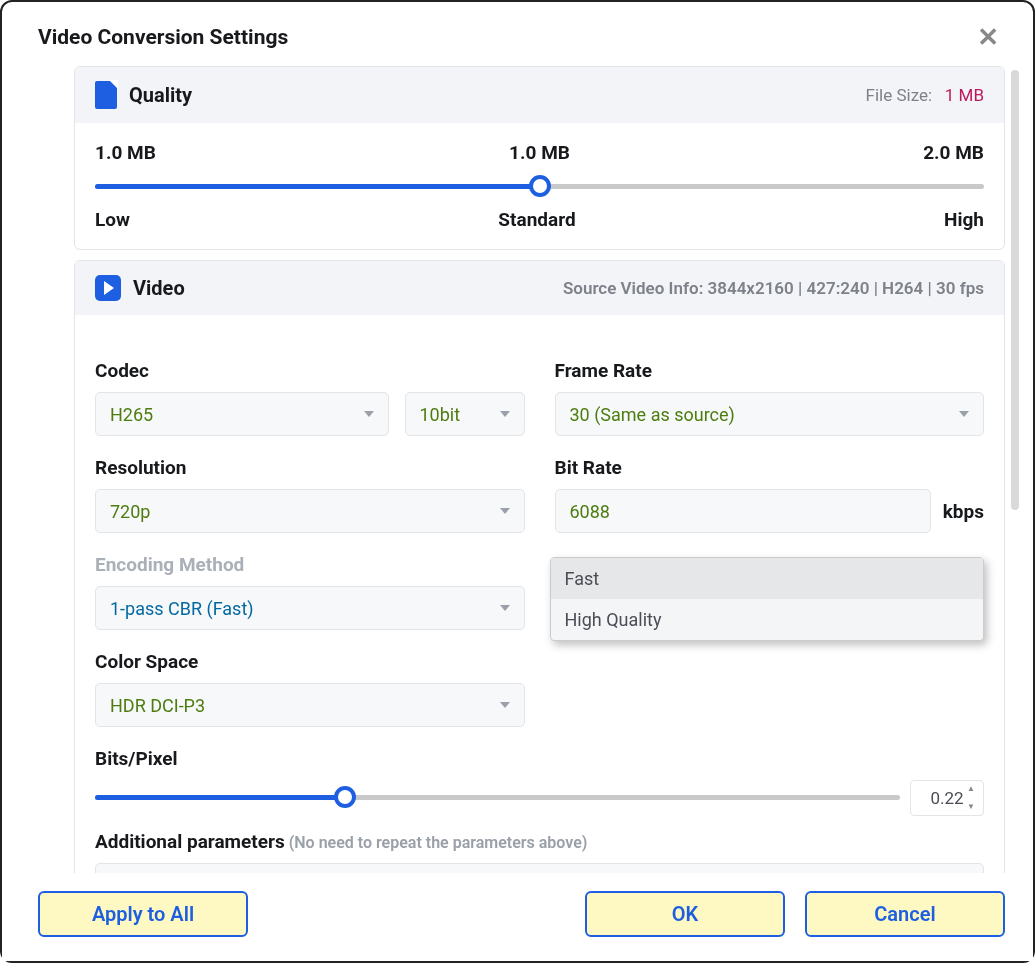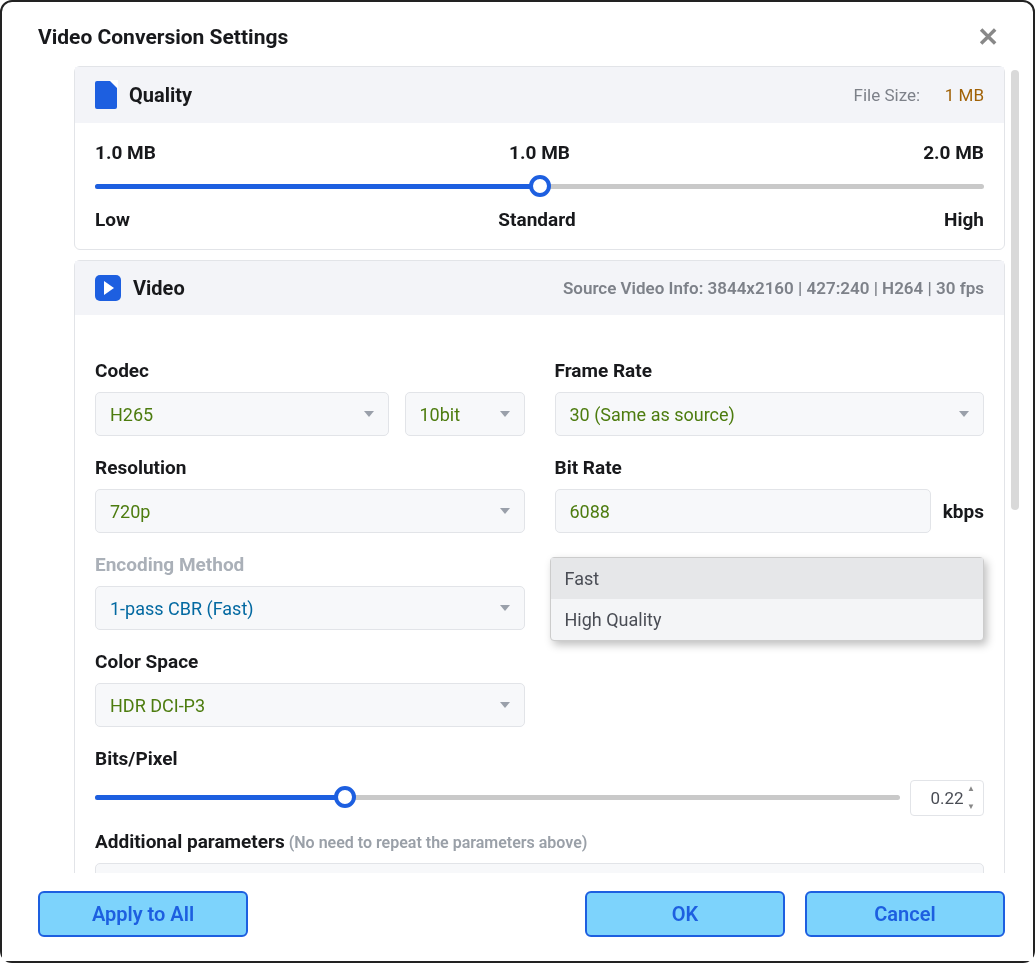--- a/index.html
+++ b/index.html
@@ -82,22 +82,21 @@
   .section-title {
     font-size: 20px;
     font-weight: 700;
     color: #18191c;
   }
   .section-header-right {
     font-size: 17px;
     color: #7d8189;
   }
   .section-header-right .val {
-    color: #a16207;
-    margin-left: 12px;
+    color: #be185d;
   }
   .icon-file {
     width: 22px; height: 28px;
     background: #1d5fe0;
     border-radius: 2px 6px 2px 2px;
     position: relative;
   }
   .icon-file::after {
     content:"";
     position:absolute; right:-1px; top:-1px;
@@ -233,21 +232,21 @@
   .footer {
     padding: 18px 28px 24px 36px;
     display:flex; justify-content:space-between; align-items:center;
     background:#fff;
   }
   .btn {
     height:46px;
     padding: 0 40px;
     border-radius:6px;
     border:2px solid #1d5fe0;
-    background:#7dd3fc;
+    background:#fef9c3;
     color:#1d5fe0;
     font-size:20px; font-weight:600;
     display:flex; align-items:center; justify-content:center;
     cursor:pointer;
   }
   .btn.apply { width:210px; }
   .btn.ok { width:200px; }
   .btn.cancel { width:200px; }
   .footer-right { display:flex; gap:20px; }
 </style>

